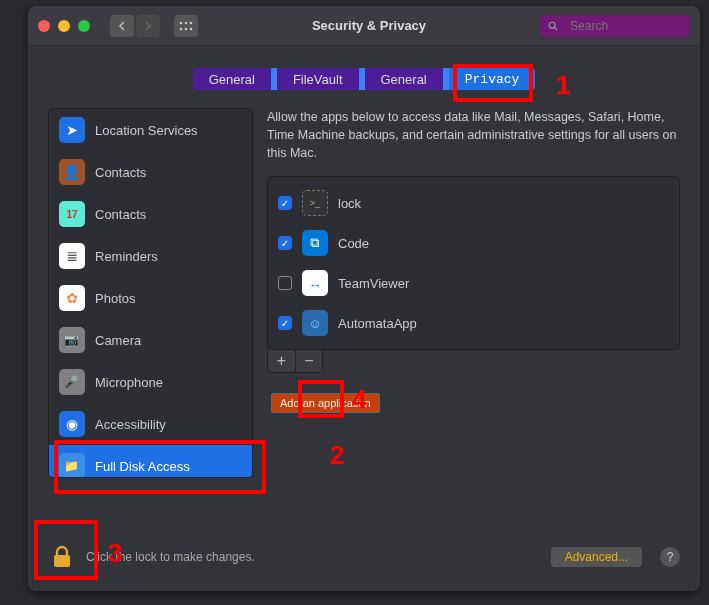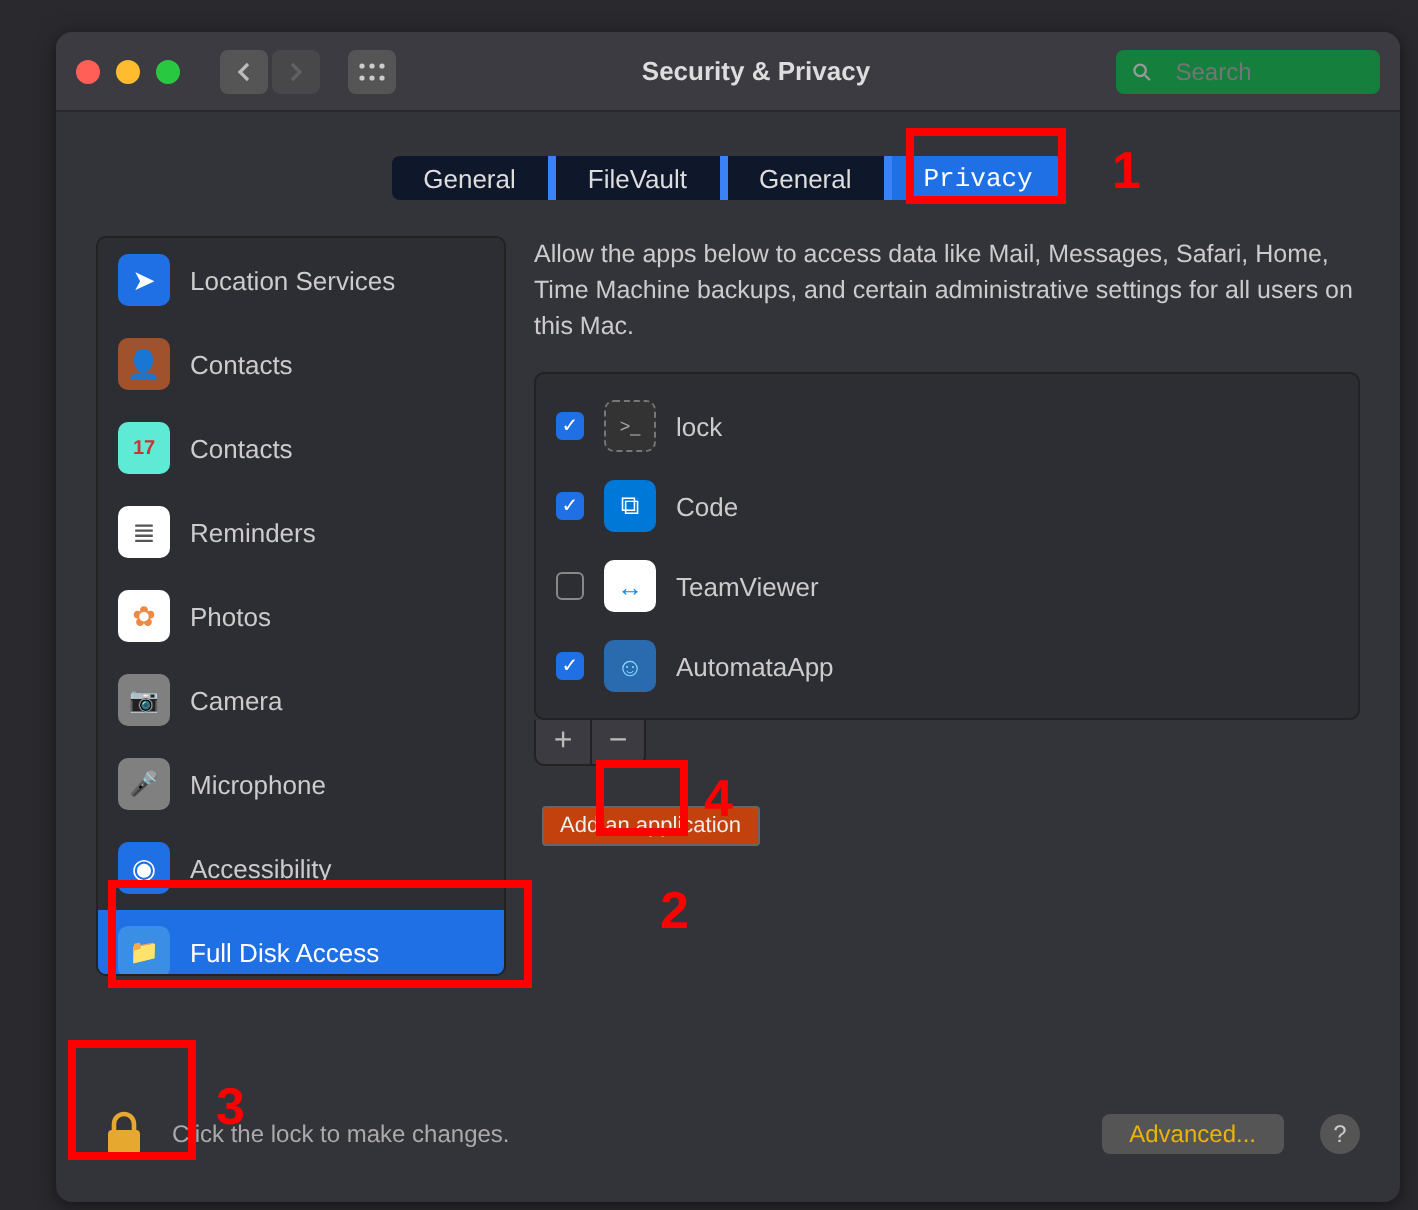--- a/index.html
+++ b/index.html
@@ -4,21 +4,21 @@
 <style>
   * { box-sizing: border-box; margin: 0; padding: 0; }
   body {
     background: #2a2a2e;
     font-family: -apple-system, "Helvetica Neue", Arial, sans-serif;
     width: 709px; height: 605px; overflow: hidden;
     color: #ccc;
     font-size: 13px;
   }
   .window {
-    position: absolute; left: 28px; top: 16px;
+    position: absolute; left: 28px; top: 6px;
     width: 672px; height: 585px;
     background: #33333a;
     border-radius: 8px;
     box-shadow: 0 2px 10px rgba(0,0,0,.5);
     overflow: hidden;
   }
   .titlebar {
     height: 40px;
     background: #3b3b41;
     border-bottom: 1px solid #2a2a2e;
@@ -28,27 +28,27 @@
   }
   .traffic { display:flex; gap:8px; margin-right:10px;}
   .dot { width:12px; height:12px; border-radius:50%; }
   .red { background:#ff5f57;} .yellow{background:#febc2e;} .green{background:#28c840;}
   .nav-btns { display:flex; gap:2px;}
   .nav-btn { width:24px; height:22px; background:#555; border-radius:4px;
     display:flex;align-items:center;justify-content:center;color:#bbb;}
   .grid-btn { width:24px; height:22px; background:#555; border-radius:4px;
     display:flex;align-items:center;justify-content:center;color:#ccc; margin-left:4px;}
   .title { flex:1; text-align:center; font-weight:600; color:#ddd; font-size:13px; }
-  .search { width:132px; background:#15803d; border-radius:4px; height:22px; display:flex;
+  .search { width:150px; background:#701a75; border-radius:4px; height:22px; display:flex;
     align-items:center; padding:0 8px; gap:12px; color:#999;}
   .search input { background:transparent; border:none; outline:none; color:#ccc; font-size:12px; width:100%;}
 
   .tabs { display:flex; justify-content:center; margin-top:22px; gap:0;}
-  .tab { background:#0f172a; color:#ddd; height:22px; padding:0 16px; display:flex;
-    align-items:center; font-size:13px; border-right:4px solid #3b82f6;}
+  .tab { background:#4c1d95; color:#ddd; height:22px; padding:0 16px; display:flex;
+    align-items:center; font-size:13px; border-right:6px solid #3b82f6;}
   .tab:first-child { border-radius:4px 0 0 4px;}
   .tab:last-child { border-radius:0 4px 4px 0; border-right:none;}
   .tab.active { background:#1f6fe5; color:#fff;font-family:Liberation Mono, monospace;}
 
   .content { display:flex; margin:18px 20px 0 20px; gap:14px; }
 
   .sidebar { width:205px; background:#2d2d34; border:1px solid #222; border-radius:5px;
     padding:0; height:370px; overflow:auto;}
   .sb-item { display:flex; align-items:center; gap:10px; height:42px; padding:0 10px;
     cursor:default;}

